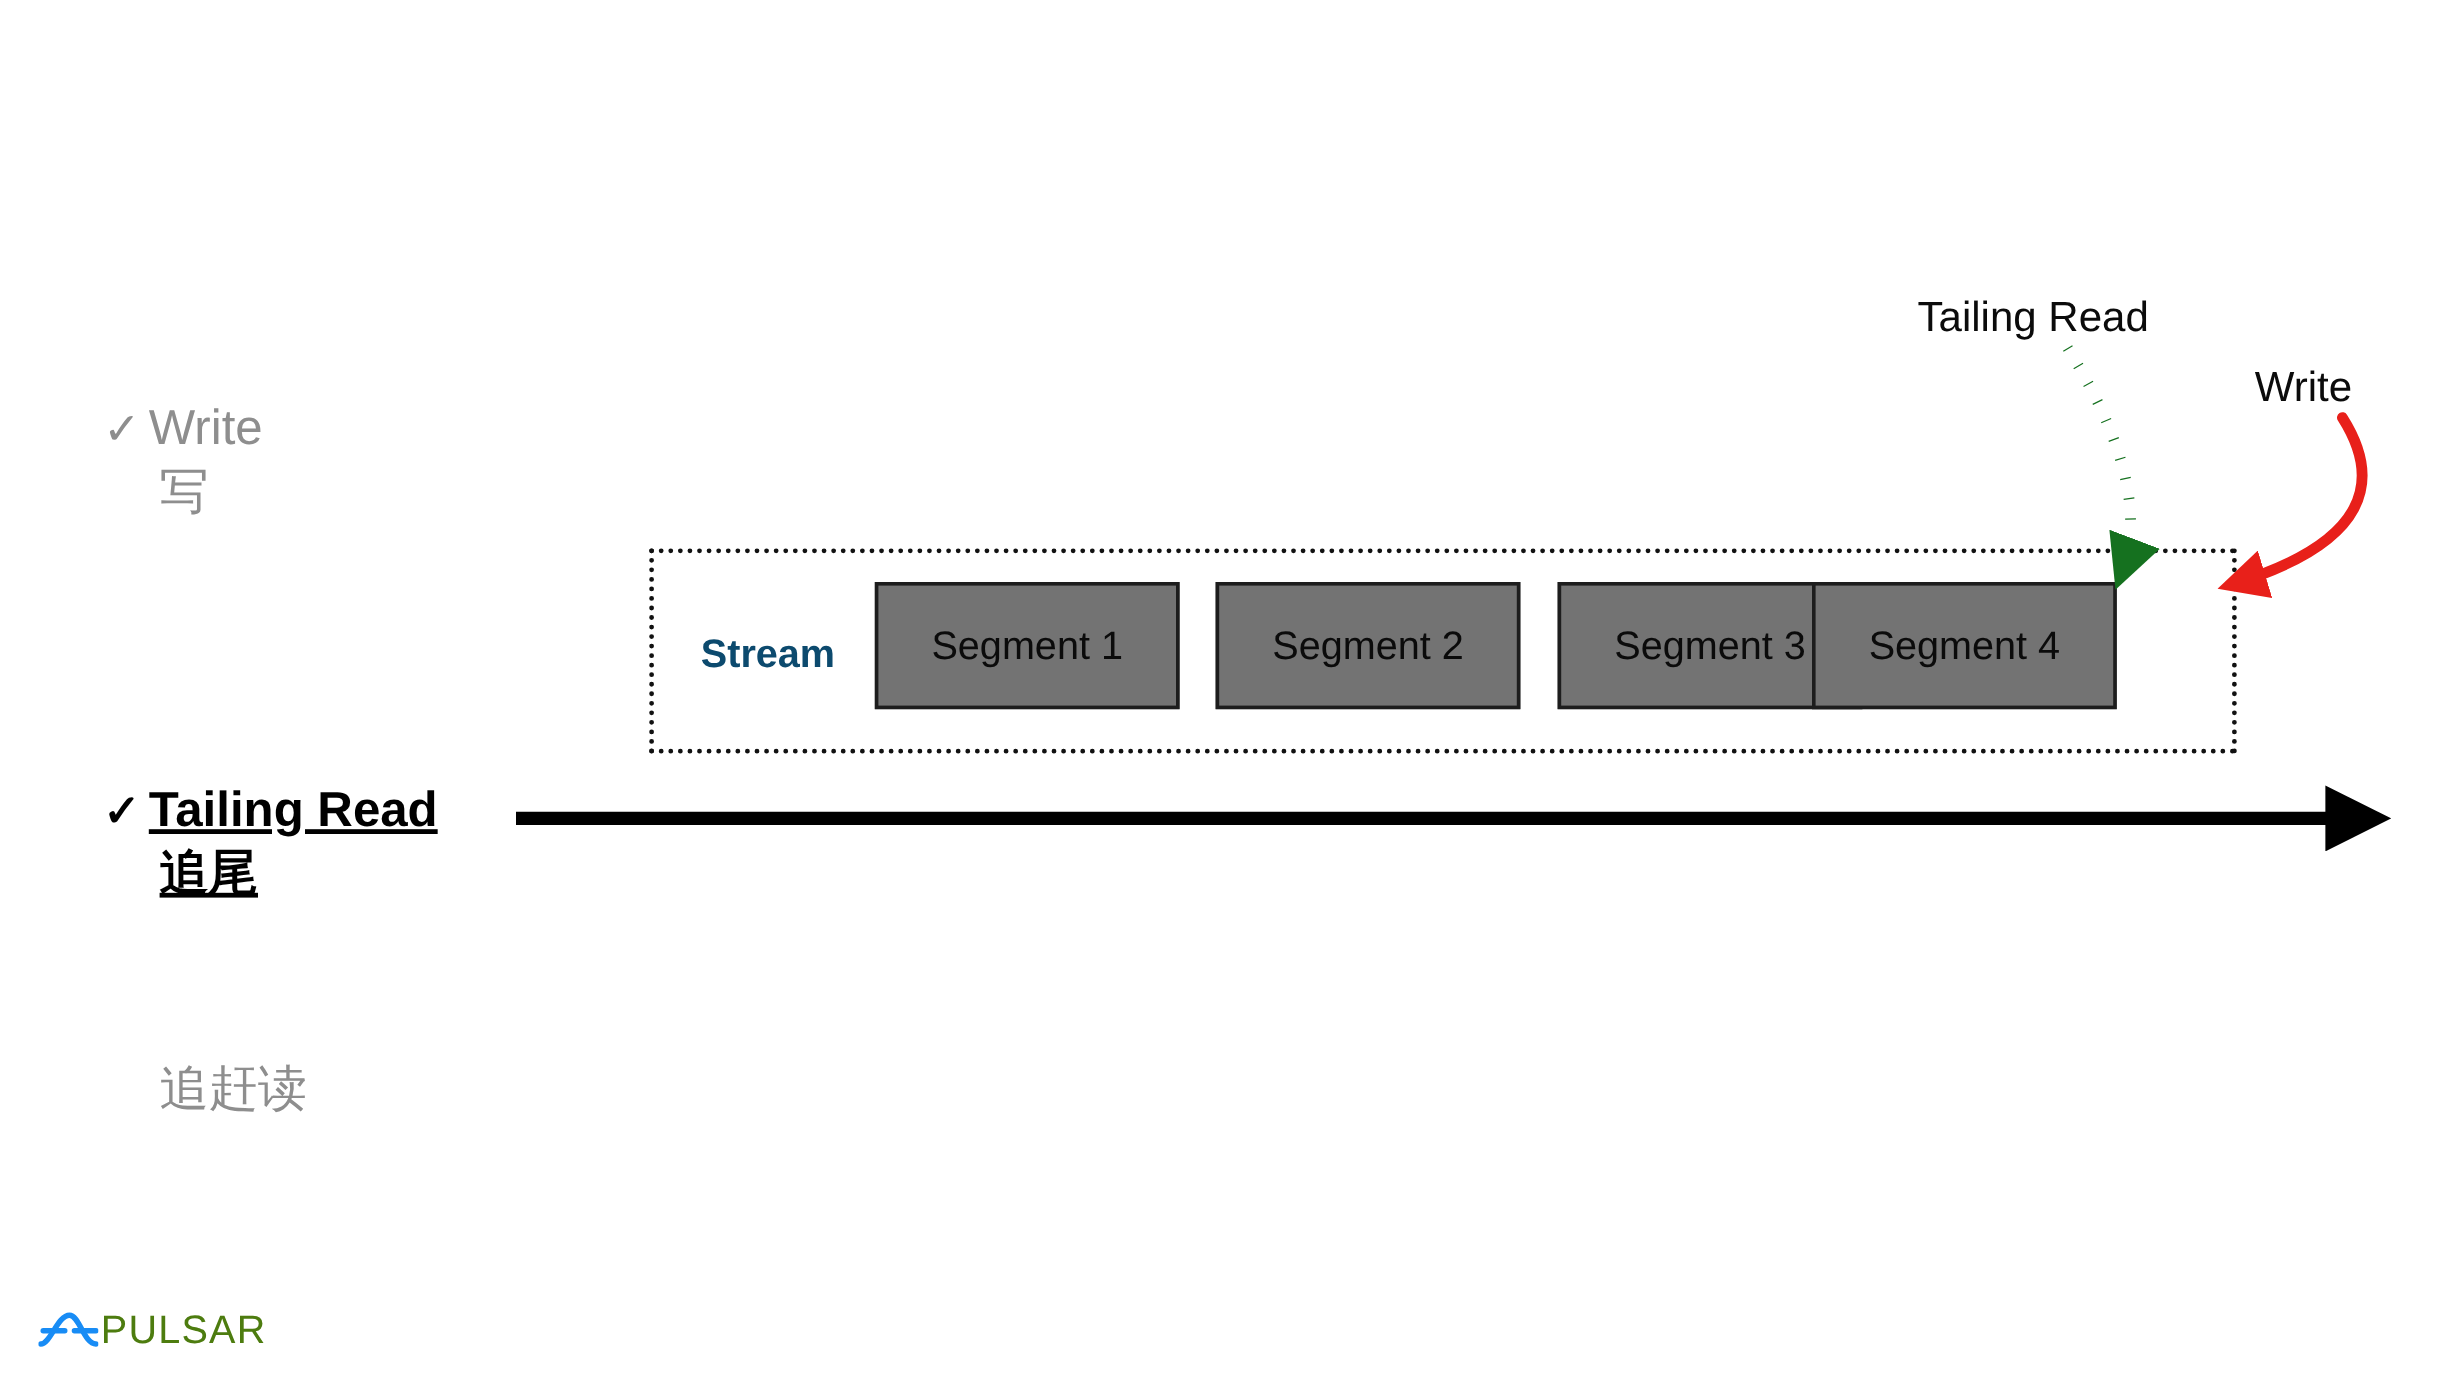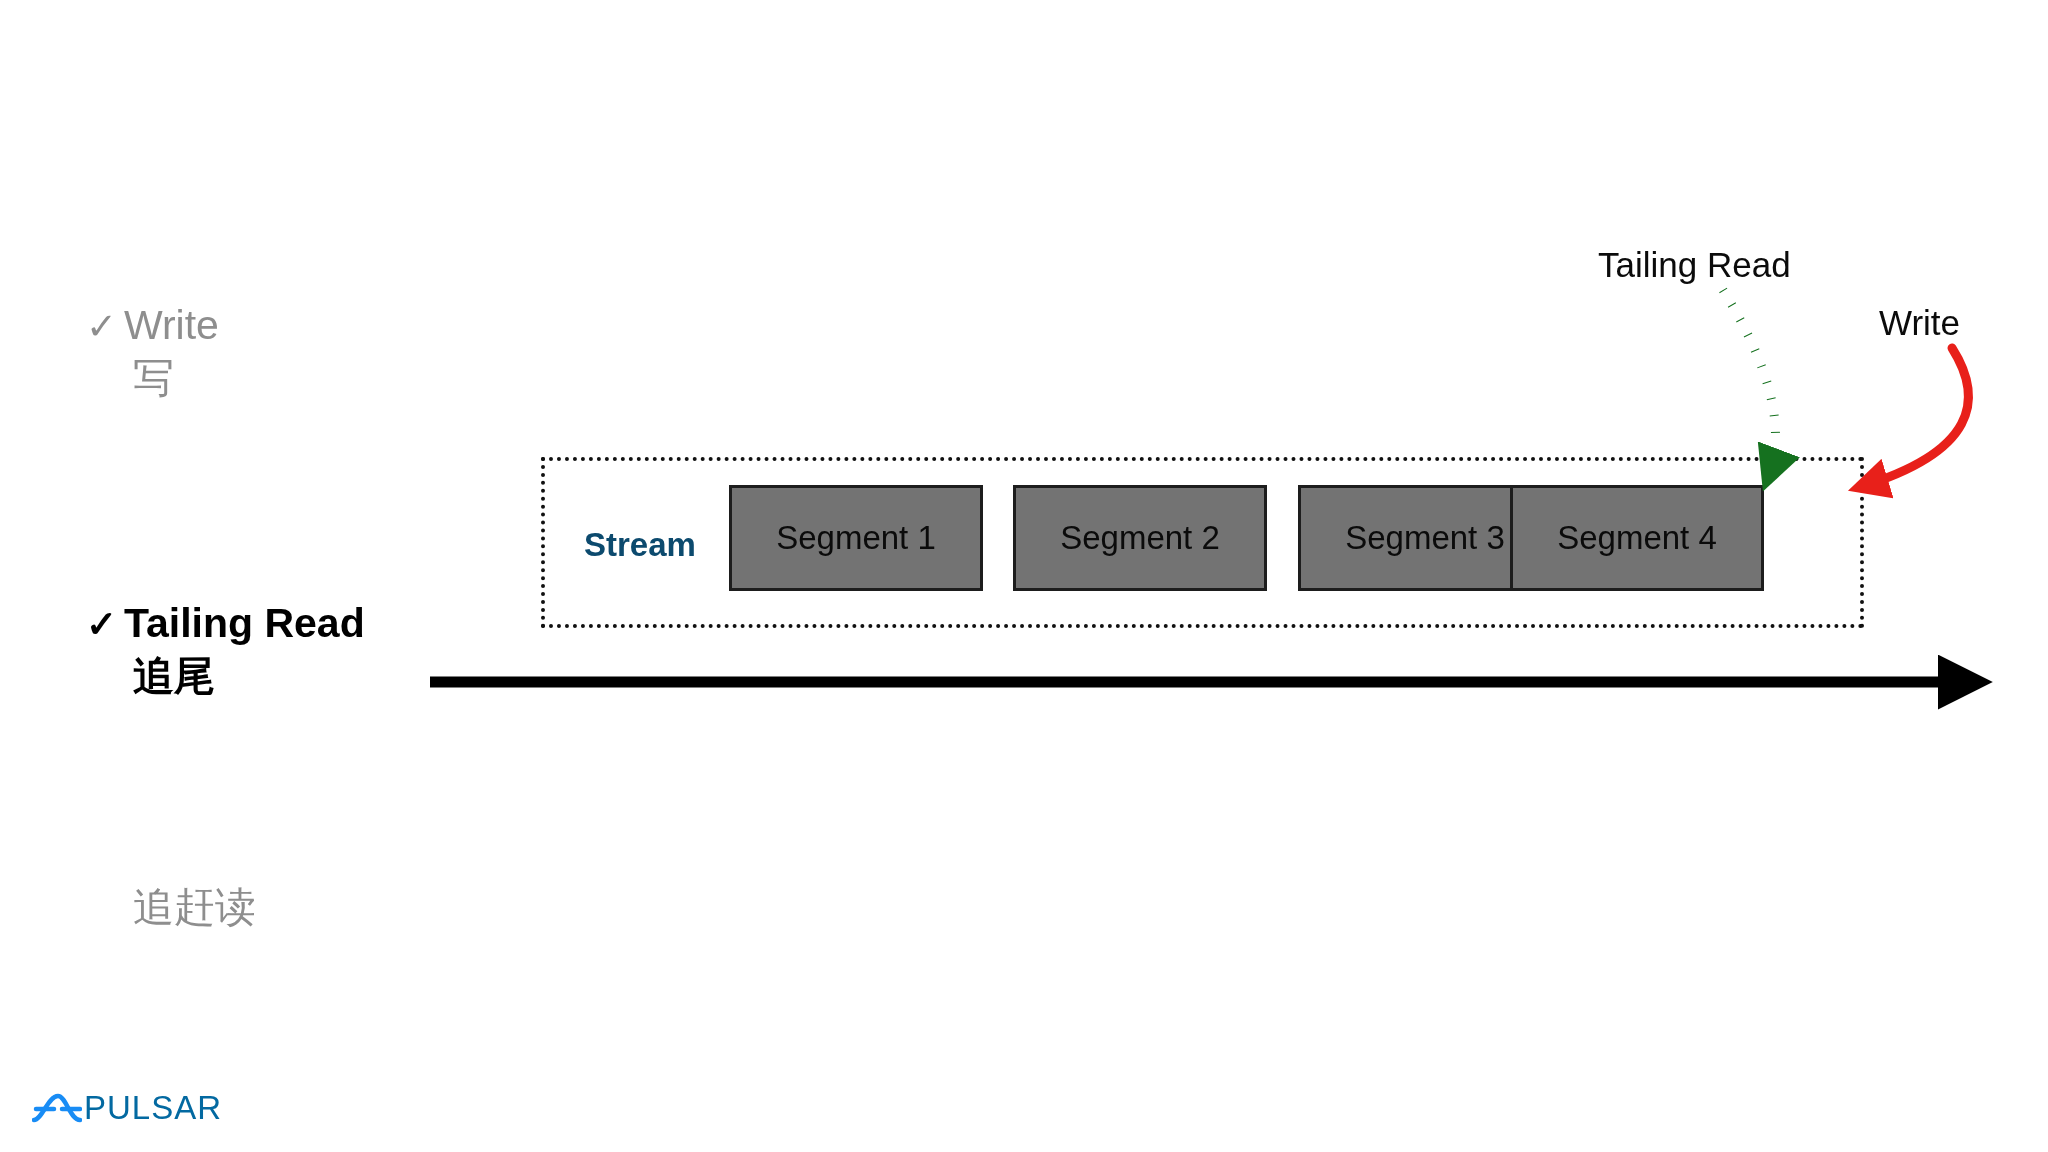--- a/index.html
+++ b/index.html
@@ -37,37 +37,38 @@
 
   
   .bullet-group {
     position: absolute;
     left: 86px;
   }
   .bullet-line-en {
     font-size: 41px;
     line-height: 1.25;
     white-space: nowrap;
+    margin-top: 31px;
   }
   .bullet-line-zh {
     font-size: 41px;
     line-height: 1.35;
     margin-left: 47px;
     white-space: nowrap;
   }
   .bullet-check {
     display: inline-block;
     width: 38px;
     font-size: 37px;
   }
   .muted { color: #8e8e8e; font-weight: 400; }
   .active { color: #000000; font-weight: 700; }
 
   #bullet-write    { top: 300px; }
-  #bullet-tailing  { top: 598px; }
+  #bullet-tailing  { top: 618px; text-decoration: underline; }
   #bullet-catchup  { top: 880px; }
 
   
   #stream-box {
     position: absolute;
     left: 541px;
     top: 457px;
     width: 1323px;
     height: 171px;
     border: 4px dotted #111111;
@@ -136,21 +137,21 @@
     position: absolute;
     left: 32px;
     top: 1088px;
     display: flex;
     align-items: center;
     gap: 2px;
   }
   #pulsar-wordmark {
     font-size: 33px;
     letter-spacing: 1px;
-    color: #0369a1;
+    color: #4d7c0f;
     font-weight: 400;
   }
 </style>
 </head>
 <body>
 
 <div id="slide">
 
 
   <div class="bullet-group" id="bullet-write">

